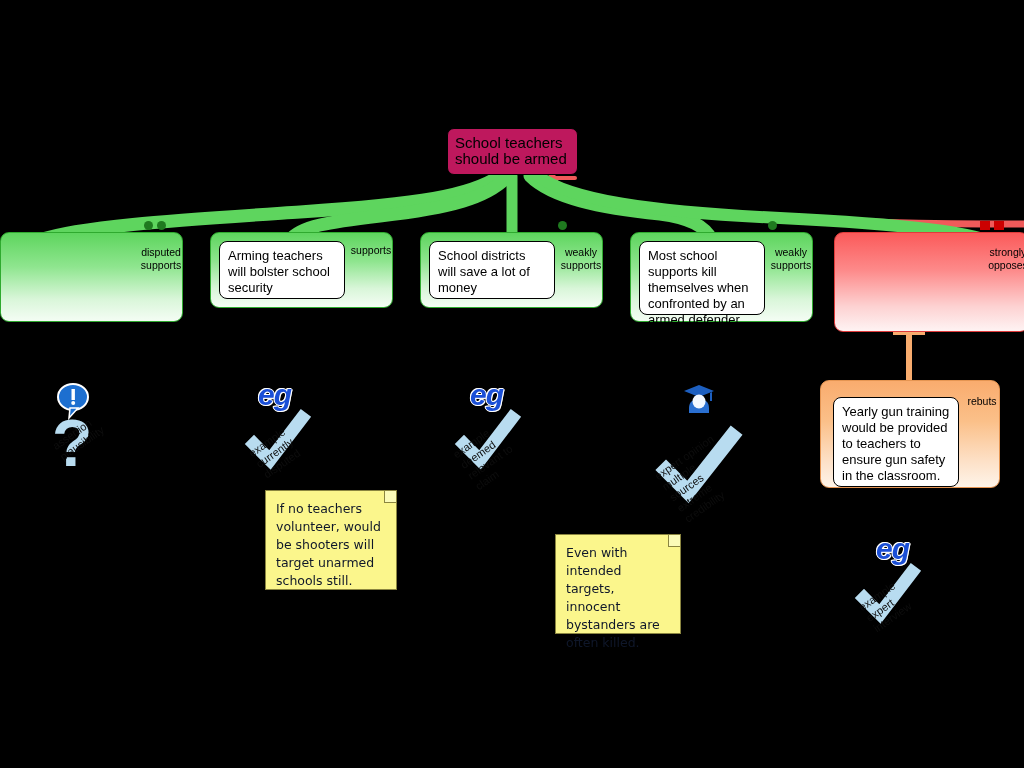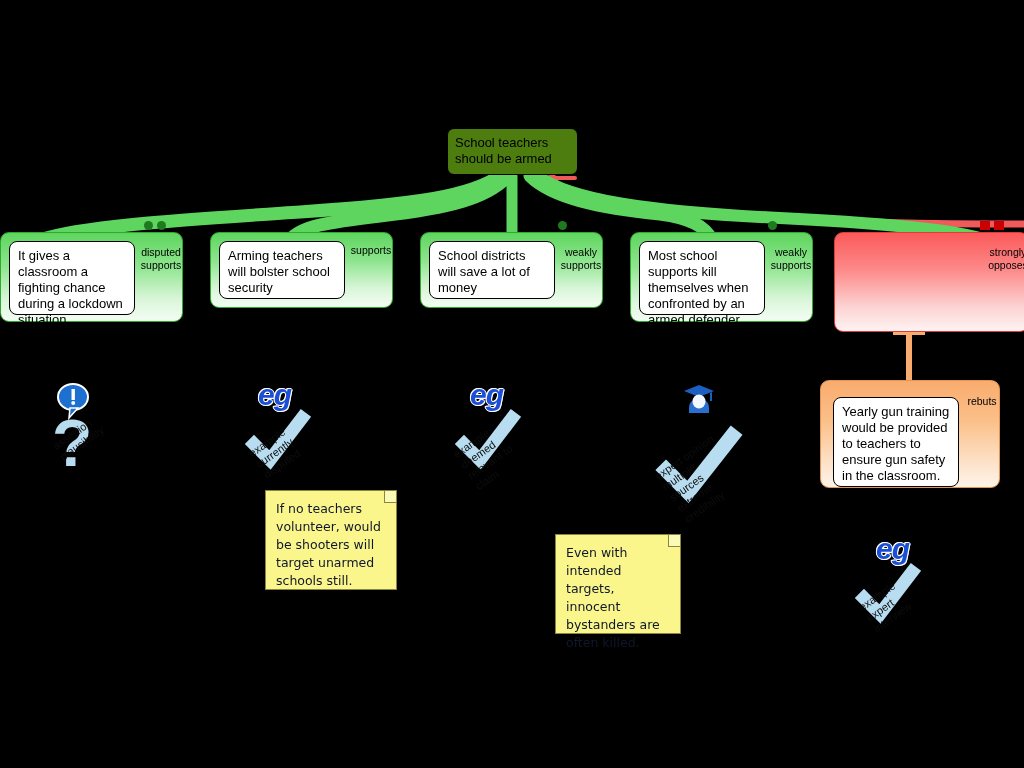--- a/index.html
+++ b/index.html
@@ -23,26 +23,26 @@
     height: 768px;
   }
 
   
   .root-box {
     position: absolute;
     left: 447px;
     top: 128px;
     width: 131px;
     height: 47px;
-    background: #4d7c0f;
+    background: #be185d;
     border: 1px solid #000000;
     border-radius: 7px;
     box-sizing: border-box;
     padding: 6px 7px;
-    font-size: 13px;
+    font-size: 15px;
     line-height: 15.5px;
     color: #000000;
     z-index: 6;
   }
 
   
   .panel {
     position: absolute;
     box-sizing: border-box;
     border-radius: 9px;
@@ -193,21 +193,20 @@
 
     <path d="M 909,332 L 909,380" stroke="#f9ac6e" stroke-width="6" fill="none"></path>
     <path d="M 893,333 L 925,333" stroke="#f9ac6e" stroke-width="4" fill="none"></path>
   </svg>
 
   <div class="root-box">
     <span>School teachers should be armed</span>
   </div>
 
   <div class="panel green" style="left:0px; top:232px; width:183px; height:90px;">
-    <div class="panel-text" style="left:8px; top:8px; width:126px; height:74px;">It gives a classroom a fighting chance during a lockdown situation</div>
     <div class="panel-label" style="left:138px; top:13px; width:44px;">disputed supports</div>
   </div>
   <div class="dots" style="left:144px; top:221px;">
     <span class="dot-round"></span>
     <span class="dot-round"></span>
   </div>
 
   <div class="panel green" style="left:210px; top:232px; width:183px; height:76px;">
     <div class="panel-text" style="left:8px; top:8px; width:126px; height:58px;">Arming teachers will bolster school security</div>
     <div class="panel-label" style="left:138px; top:11px; width:44px;">supports</div>

